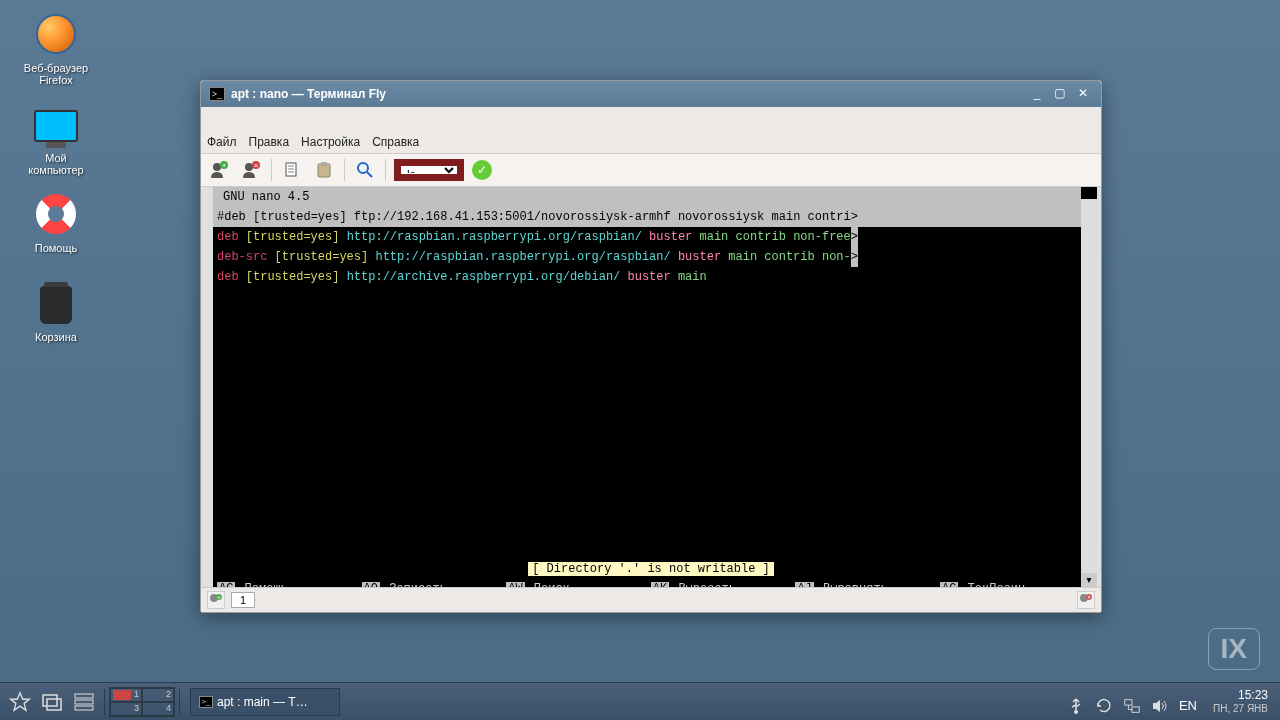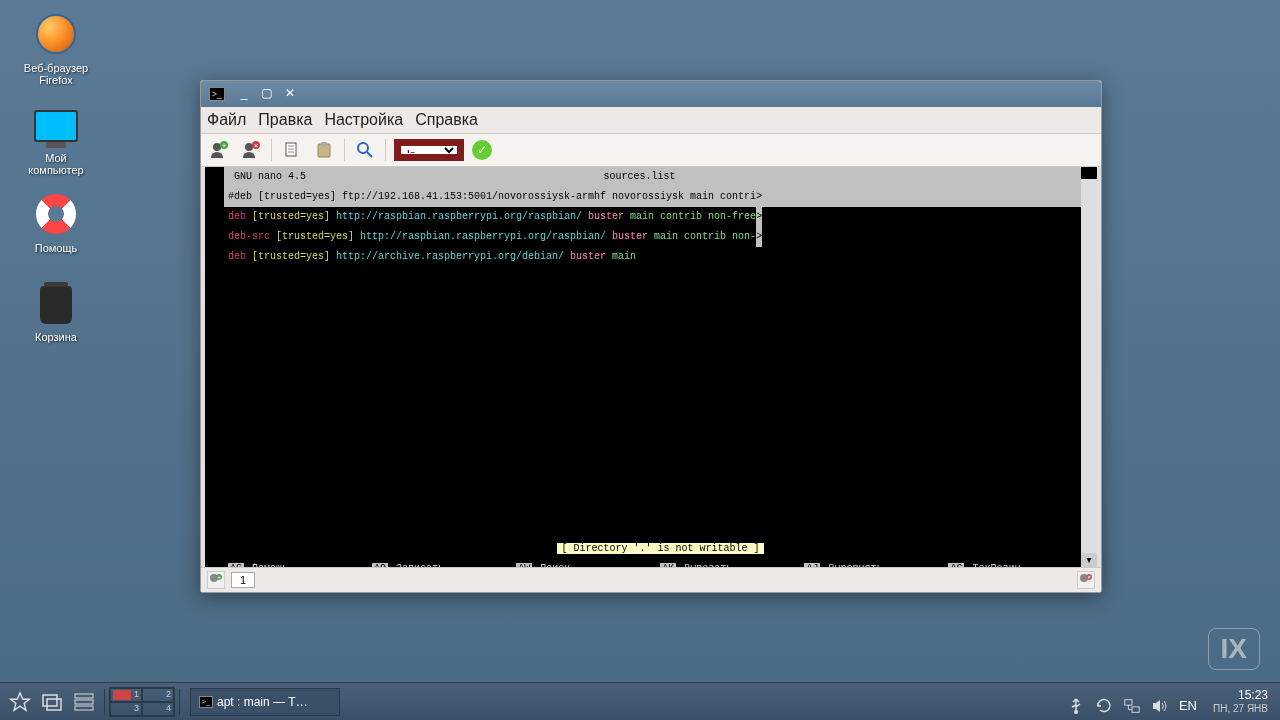--- a/index.html
+++ b/index.html
@@ -34,34 +34,33 @@
   }
   .titlebar {
     background: linear-gradient(to bottom, #6a8aa5, #5a7a95);
     color:#fff; padding:5px 8px; display:flex; align-items:center;
     border-radius:3px 3px 0 0;
   }
   .titlebar .term-ico { width:16px; height:14px; background:#000; margin-right:6px; border:1px solid #888; display:flex; align-items:center; justify-content:center; font-size:9px; color:#ccc; }
   .titlebar .title { flex:1; font-size:12px; font-weight:bold; }
   .titlebar .win-btn { width:20px; height:16px; margin-left:3px; color:#fff; text-align:center; cursor:pointer; font-size:12px; line-height:14px; }
   .menubar { background:#ece9e6; padding:4px 6px; display:flex; gap:12px; border-bottom:1px solid #ccc; }
-  .menubar span { font-size:16px; color:#222; cursor:pointer; }
+  .menubar span { font-size:12px; color:#222; cursor:pointer;margin-top:24px; }
   .toolbar { background:#f5f2ef; padding:4px 6px; display:flex; align-items:center; gap:8px; border-bottom:1px solid #ccc; }
   .tool-btn { width:24px; height:24px; display:flex; align-items:center; justify-content:center; cursor:pointer; font-size:16px; }
   .tool-sep { width:1px; height:22px; background:#ccc; }
   .tool-select { border:7px solid #7f1d1d; background:#fff; padding:1px 2px; font-size:12px; width:70px; height:22px; }
   .ok-circ { width:20px; height:20px; border-radius:50%; background:#6c3; display:flex; align-items:center; justify-content:center; color:#fff; font-size:12px; }
   
   .term-wrap { background:#e0e0e0; padding:0 0 0 0; position:relative; }
   .terminal {
     background:#000; color:#aaa;
-    font-family: "Courier New", monospace; font-size:10px; line-height:20px;
+    font-family: "Courier New", monospace; font-size:12px; line-height:20px;
     height:400px; overflow:hidden; position:relative;
-    margin:0 4px;
-    padding-left:19px;
+    margin:0 12px;
   }
   .term-header { background:#c0c0c0; color:#000; padding:0 4px; display:flex; white-space:pre; }
   .term-body { padding:0; }
   .term-line { white-space:pre; padding:0 4px; display:flex; }
   .term-line.selected { background:#c0c0c0; color:#000; }
   .t-white { color:#fff; } .t-red { color:#d94466; } .t-cyan { color:#5fd7d7; }
   .t-magenta { color:#d787d7; } .t-pink { color:#ff87af; } .t-yellow { color:#d7d75f; }
   .t-green { color:#87d787; }
   .caret-mark { background:#c0c0c0; color:#000; display:inline-block; }
   .sel .t-red,.sel .t-cyan,.sel .t-magenta,.sel .t-pink,.sel .t-yellow,.sel .t-white,.sel .t-green { color:#000; }
@@ -124,20 +123,21 @@
       <div class="trash-bin"></div>
     </div>
   <div>Корзина</div>
 </div>
 
 <div class="os-mark">IX</div>
 
 <div class="window">
   <div class="titlebar">
     <div class="term-ico">&gt;_</div>
+    <div class="title">apt : nano — Терминал Fly</div>
     <div class="win-btn">_</div>
     <div class="win-btn">▢</div>
     <div class="win-btn">✕</div>
   </div>
   <div class="menubar">
     <span>Файл</span>
     <span>Правка</span>
     <span>Настройка</span>
     <span>Справка</span>
   </div>
@@ -184,21 +184,20 @@
     <select class="tool-select">
       <option>ls</option>
     </select>
     <div class="ok-circ">✓</div>
   </div>
 
   <div class="term-wrap">
     <div class="terminal">
       <div class="term-header">
         <span style="padding-left:6px;">GNU nano 4.5</span>
-        <span style="flex:1; text-align:center;">sources.list</span>
         <span style="width:120px;"></span>
       </div>
       <div class="term-body" id="term-body">
           <div class="term-line selected sel"><span class="t-white">#</span><span class="t-red">deb </span><span class="t-white">[trusted=yes] </span><span class="t-cyan">ftp://192.168.41.153:5001/novorossiysk-armhf </span><span class="t-magenta">novorossiysk </span><span class="t-pink">main contri</span><span class="caret-mark">&gt;</span></div>
           <div class="term-line"><span class="t-red">deb </span><span class="t-yellow">[trusted=yes] </span><span class="t-cyan">http://raspbian.raspberrypi.org/raspbian/ </span><span class="t-pink">buster </span><span class="t-green">main contrib non-free</span><span class="caret-mark">&gt;</span></div>
           <div class="term-line"><span class="t-red">deb-src </span><span class="t-yellow">[trusted=yes] </span><span class="t-cyan">http://raspbian.raspberrypi.org/raspbian/ </span><span class="t-pink">buster </span><span class="t-green">main contrib non-</span><span class="caret-mark">&gt;</span></div>
           <div class="term-line"><span class="t-red">deb </span><span class="t-yellow">[trusted=yes] </span><span class="t-cyan">http://archive.raspberrypi.org/debian/ </span><span class="t-pink">buster </span><span class="t-green">main</span></div>
         </div>
       <div class="nano-status">
         <span>[ Directory '.' is not writable ]</span>

